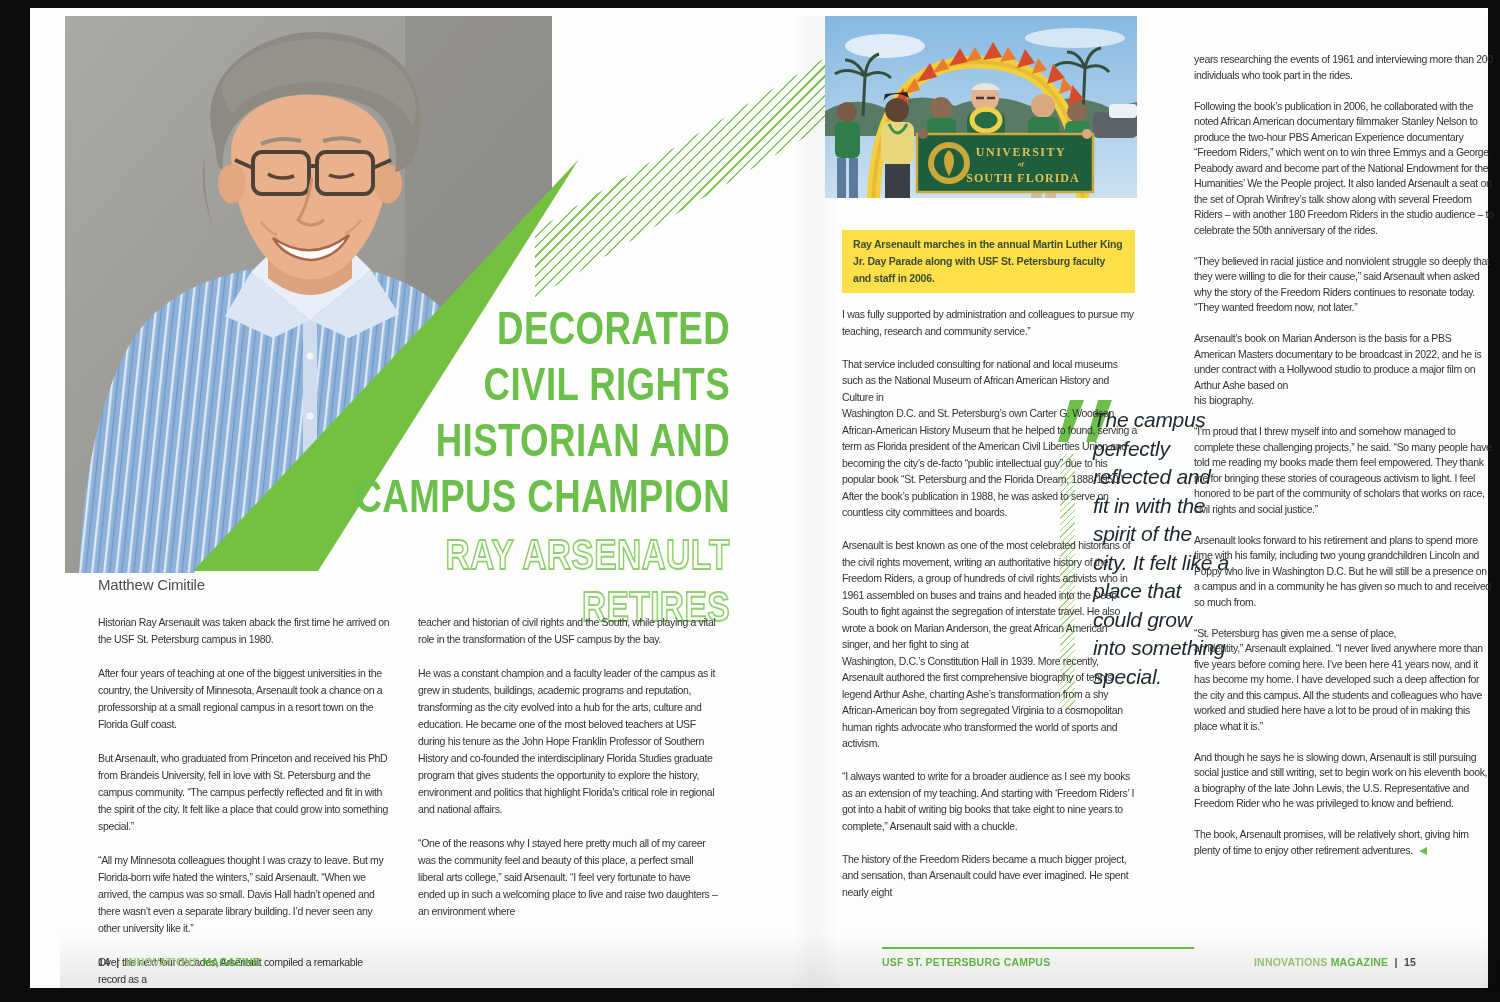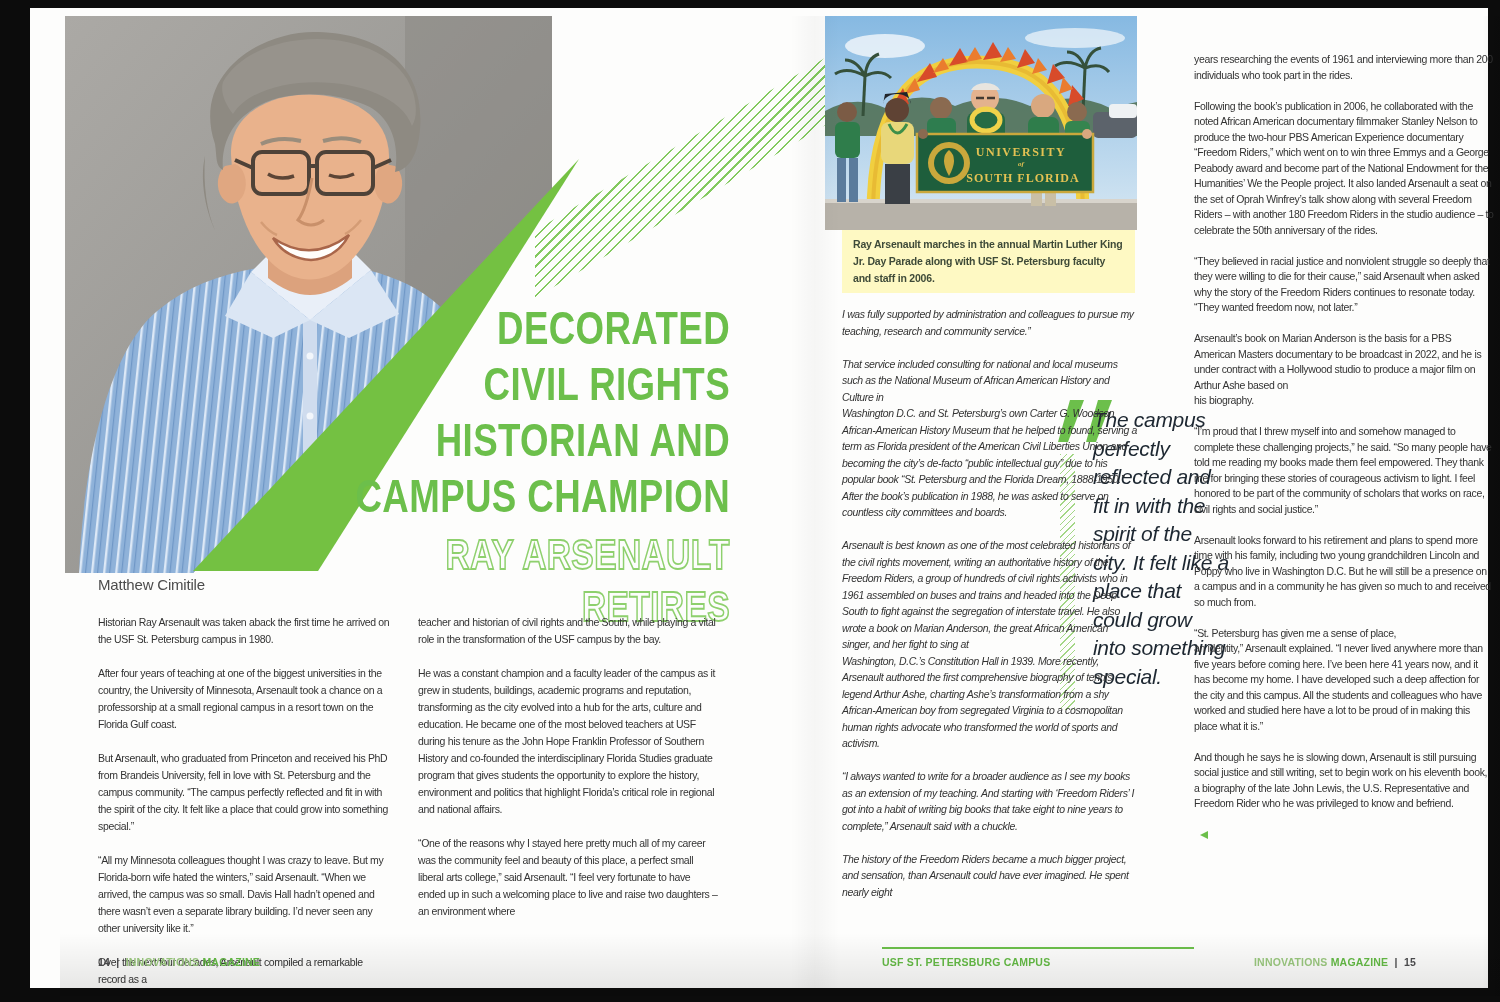--- a/index.html
+++ b/index.html
@@ -3,21 +3,21 @@
 <meta charset="utf-8">
 <style>
   html,body{margin:0;padding:0;}
   body{width:1500px;height:1002px;background:#0c0c0c;position:relative;overflow:hidden;
        font-family:"Liberation Sans",sans-serif;}
   .abs{position:absolute;}
   .page{left:30px;top:8px;width:1458px;height:980px;background:#fdfdfc;}
   
   .portrait{left:35px;top:8px;width:487px;height:557px;
     clip-path:polygon(0 0,100% 0,100% 31%,26.3% 100%,0 100%);}
-  .parade{left:795px;top:8px;width:312px;height:214px;overflow:hidden;}
+  .parade{left:795px;top:8px;width:312px;height:182px;overflow:hidden;}
   
   .wedge{left:163px;top:151px;width:386px;height:412px;background:#74c142;
     clip-path:polygon(100% 0,32.4% 100%,0 100%);}
   .hatch-band{left:505px;top:50px;width:290px;height:240px;
     background:repeating-linear-gradient(135deg,rgba(110,192,67,.85) 0 1.5px,transparent 1.5px 7px);
     clip-path:polygon(0 72%,100% 0,100% 28%,0 100%);}
   .quote-hatch{left:1030px;top:446px;width:15px;height:256px;
     background:repeating-linear-gradient(135deg,rgba(140,205,103,.8) 0 1px,transparent 1px 4.5px);}
   .center-rule{left:852px;top:939px;width:312px;height:2px;background:#6cbf4b;}
   
@@ -27,32 +27,32 @@
   .subtitle{font-weight:700;font-size:43px;line-height:52px;margin-top:4px;
     color:#b9e09d;letter-spacing:.5px;}
   @supports (-webkit-text-stroke:1px #000){
     .subtitle{color:transparent;-webkit-text-stroke:1.8px #8ed06d;}
   }
   .byline{left:68px;top:568px;font-size:15px;color:#4c4c4c;letter-spacing:-.2px;}
   
   .col{color:#333;font-size:10.5px;letter-spacing:-.35px;}
   .col p{margin:0;}
   .c14{line-height:17px;} .c14 p{margin-bottom:17px;}
-  .c15m{line-height:16.5px;} .c15m p{margin-bottom:16.5px;font-style:italic;}
+  .c15m{line-height:16.5px;} .c15m p{margin-bottom:16.5px;}
   .c15r{line-height:15.5px;} .c15r p{margin-bottom:15.5px;}
   .mb0{margin-bottom:0 !important;}
   .nr{margin-right:78px;}   
   .nl{margin-left:98px;}    
   .nl2{margin-left:190px;}
   .col14-1{left:68px;top:606px;width:294px;}
   .col14-2{left:388px;top:606px;width:302px;}
   .col15-1{left:812px;top:298px;width:296px;}
   .col15-2{left:1128px;top:44px;width:300px;margin-left:36px;}
   
-  .caption{left:812px;top:222px;width:271px;background:#fef9c3;color:#3e4a38;
+  .caption{left:812px;top:222px;width:271px;background:#fde047;color:#3e4a38;
     font-weight:700;font-size:10.5px;line-height:17px;letter-spacing:-.2px;padding:6px 11px;}
   
   .pull-quote{left:1063px;top:398px;width:136px;font-style:italic;
     font-size:21px;line-height:28.5px;color:#1d2731;letter-spacing:-.3px;}
   .quote-glyph{left:1028px;top:392px;}
   
   .footer{top:948px;font-weight:700;font-size:10.5px;letter-spacing:.2px;color:#4d4d4f;}
   .f-left{left:68px;} .f-center{left:852px;} .f-right{right:72px;text-align:right;}
   .g-light{color:#9bc97f;} .g-bright{color:#64bb45;}
   .arrow-left{display:inline-block;width:0;height:0;margin-left:6px;
@@ -273,21 +273,21 @@
     <p>years researching the events of 1961 and interviewing more than 200 individuals who took part in the rides.</p>
     <p>Following the book’s publication in 2006, he collaborated with the noted African American documentary filmmaker Stanley Nelson to produce the two-hour PBS American Experience documentary “Freedom Riders,” which went on to win three Emmys and a George Peabody award and become part of the National Endowment for the Humanities’ We the People project. It also landed Arsenault a seat on the set of Oprah Winfrey’s talk show along with several Freedom Riders – with another 180 Freedom Riders in the studio audience – to celebrate the 50th anniversary of the rides.</p>
     <p>“They believed in racial justice and nonviolent struggle so deeply that they were willing to die for their cause,” said Arsenault when asked why the story of the Freedom Riders continues to resonate today. “They wanted freedom now, not later.”</p>
     <p class="mb0">Arsenault’s book on Marian Anderson is the basis for a PBS American Masters documentary to be broadcast in 2022, and he is under contract with a Hollywood studio to produce a major film on Arthur Ashe based on</p>
     <p class="nl2">his biography.</p>
     <p class="nl">“I’m proud that I threw myself into and somehow managed to complete these challenging projects,” he said. “So many people have told me reading my books made them feel empowered. They thank me for bringing these stories of courageous activism to light. I feel honored to be part of the community of scholars that works on race, civil rights and social justice.”</p>
     <p class="nl">Arsenault looks forward to his retirement and plans to spend more time with his family, including two young grandchildren Lincoln and Poppy who live in Washington D.C. But he will still be a presence on a campus and in a community he has given so much to and received so much from.</p>
     <p class="nl mb0">“St. Petersburg has given me a sense of place,</p>
     <p>an identity,” Arsenault explained. “I never lived anywhere more than five years before coming here. I’ve been here 41 years now, and it has become my home. I have developed such a deep affection for the city and this campus. All the students and colleagues who have worked and studied here have a lot to be proud of in making this place what it is.”</p>
     <p>And though he says he is slowing down, Arsenault is still pursuing social justice and still writing, set to begin work on his eleventh book, a biography of the late John Lewis, the U.S. Representative and Freedom Rider who he was privileged to know and befriend.</p>
-    <p class="mb0"><span class="arrow-left"></span></p>
+    <p class="mb0"><span>The book, Arsenault promises, will be relatively short, giving him plenty of time to enjoy other retirement adventures.</span><span class="arrow-left"></span></p>
   </div>
 
   <div class="abs center-rule"></div>
   <div class="abs footer f-left">
     <span>14</span>
     <span>&nbsp;|&nbsp;</span>
     <span class="g-light">INNOVATIONS</span>
     <span class="g-bright">MAGAZINE</span>
   </div>
   <div class="abs footer f-center g-bright">USF ST. PETERSBURG CAMPUS</div>

